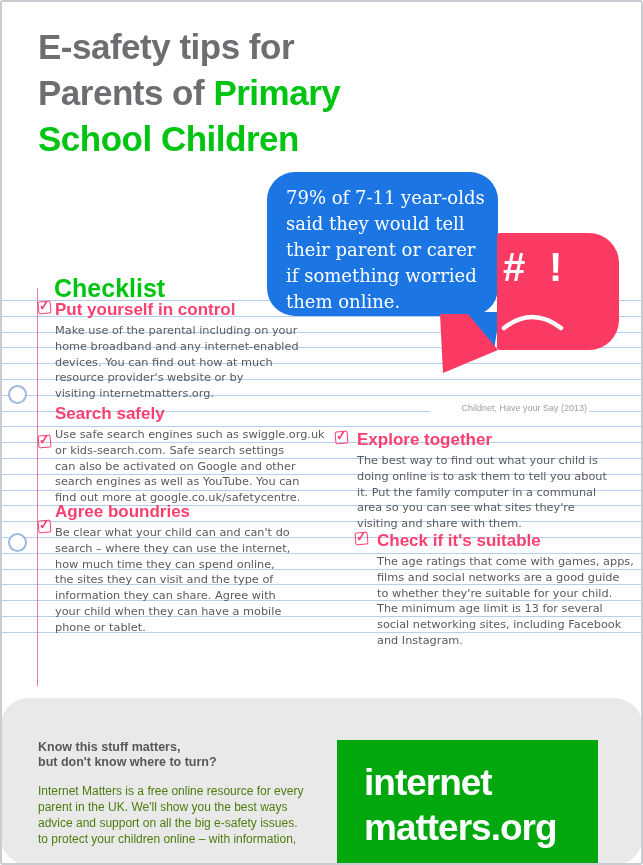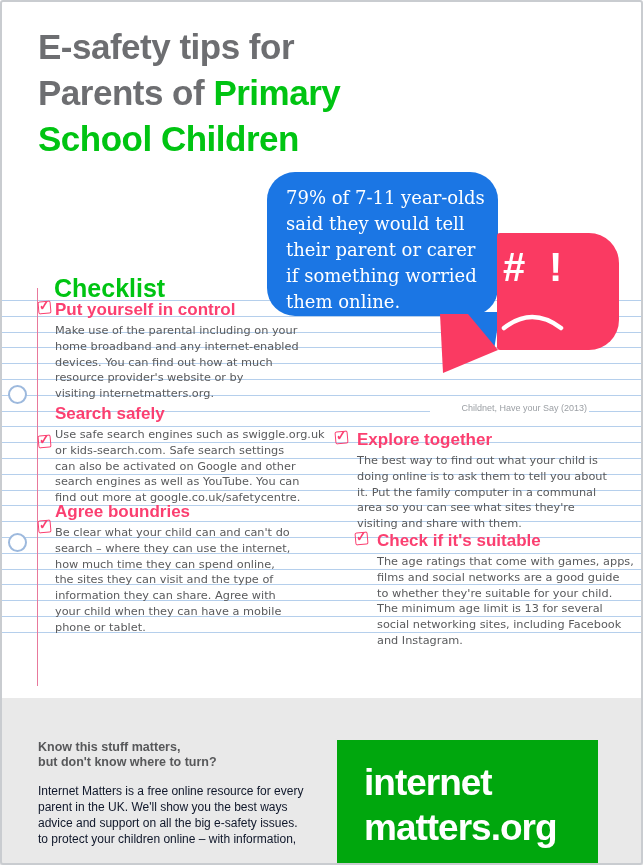--- a/index.html
+++ b/index.html
@@ -42,23 +42,23 @@
   
   .item{position:absolute;z-index:5;}
   .item-title{font-size:17px;font-weight:bold;color:var(--heading_pink);margin:0 0 3px 0;white-space:nowrap;}
   .item-body{font-family:"DejaVu Sans",sans-serif;font-size:11.3px;line-height:15.8px;color:var(--body_text);}
   .b-line{white-space:nowrap;}
   .cb{position:absolute;width:11px;height:11px;border:1.6px solid var(--heading_pink);border-radius:2px;
       transform:rotate(-5deg);}
   .cb::after{content:"\2713";position:absolute;left:0px;top:-4px;font-size:13px;font-weight:bold;color:var(--heading_pink);}
 
   
-  .footer{position:absolute;left:0;top:698px;width:643px;height:167px;background:var(--footer_bg);z-index:20;}
+  .footer{position:absolute;left:0;top:698px;width:643px;height:167px;background:var(--footer_bg);z-index:20;border-radius:29px;}
   .footer-head{position:absolute;left:38px;top:42px;font-size:12.5px;font-weight:bold;color:#57585a;line-height:15px;}
-  .footer-body{position:absolute;left:38px;top:85px;font-size:12px;color:#0f172a;line-height:16px;}
+  .footer-body{position:absolute;left:38px;top:85px;font-size:12px;color:#4d7c0f;line-height:16px;}
   .logo{position:absolute;left:337px;top:42px;width:261px;height:145px;background:var(--logo_green);
         box-sizing:border-box;padding:20px 0 0 27px;color:#fff;font-weight:bold;font-size:37px;
         line-height:45px;letter-spacing:-1px;}
 </style>
 </head>
 <body>
 
 <div class="page">
   <div class="rules"></div>
   <div class="margin-line"></div>

